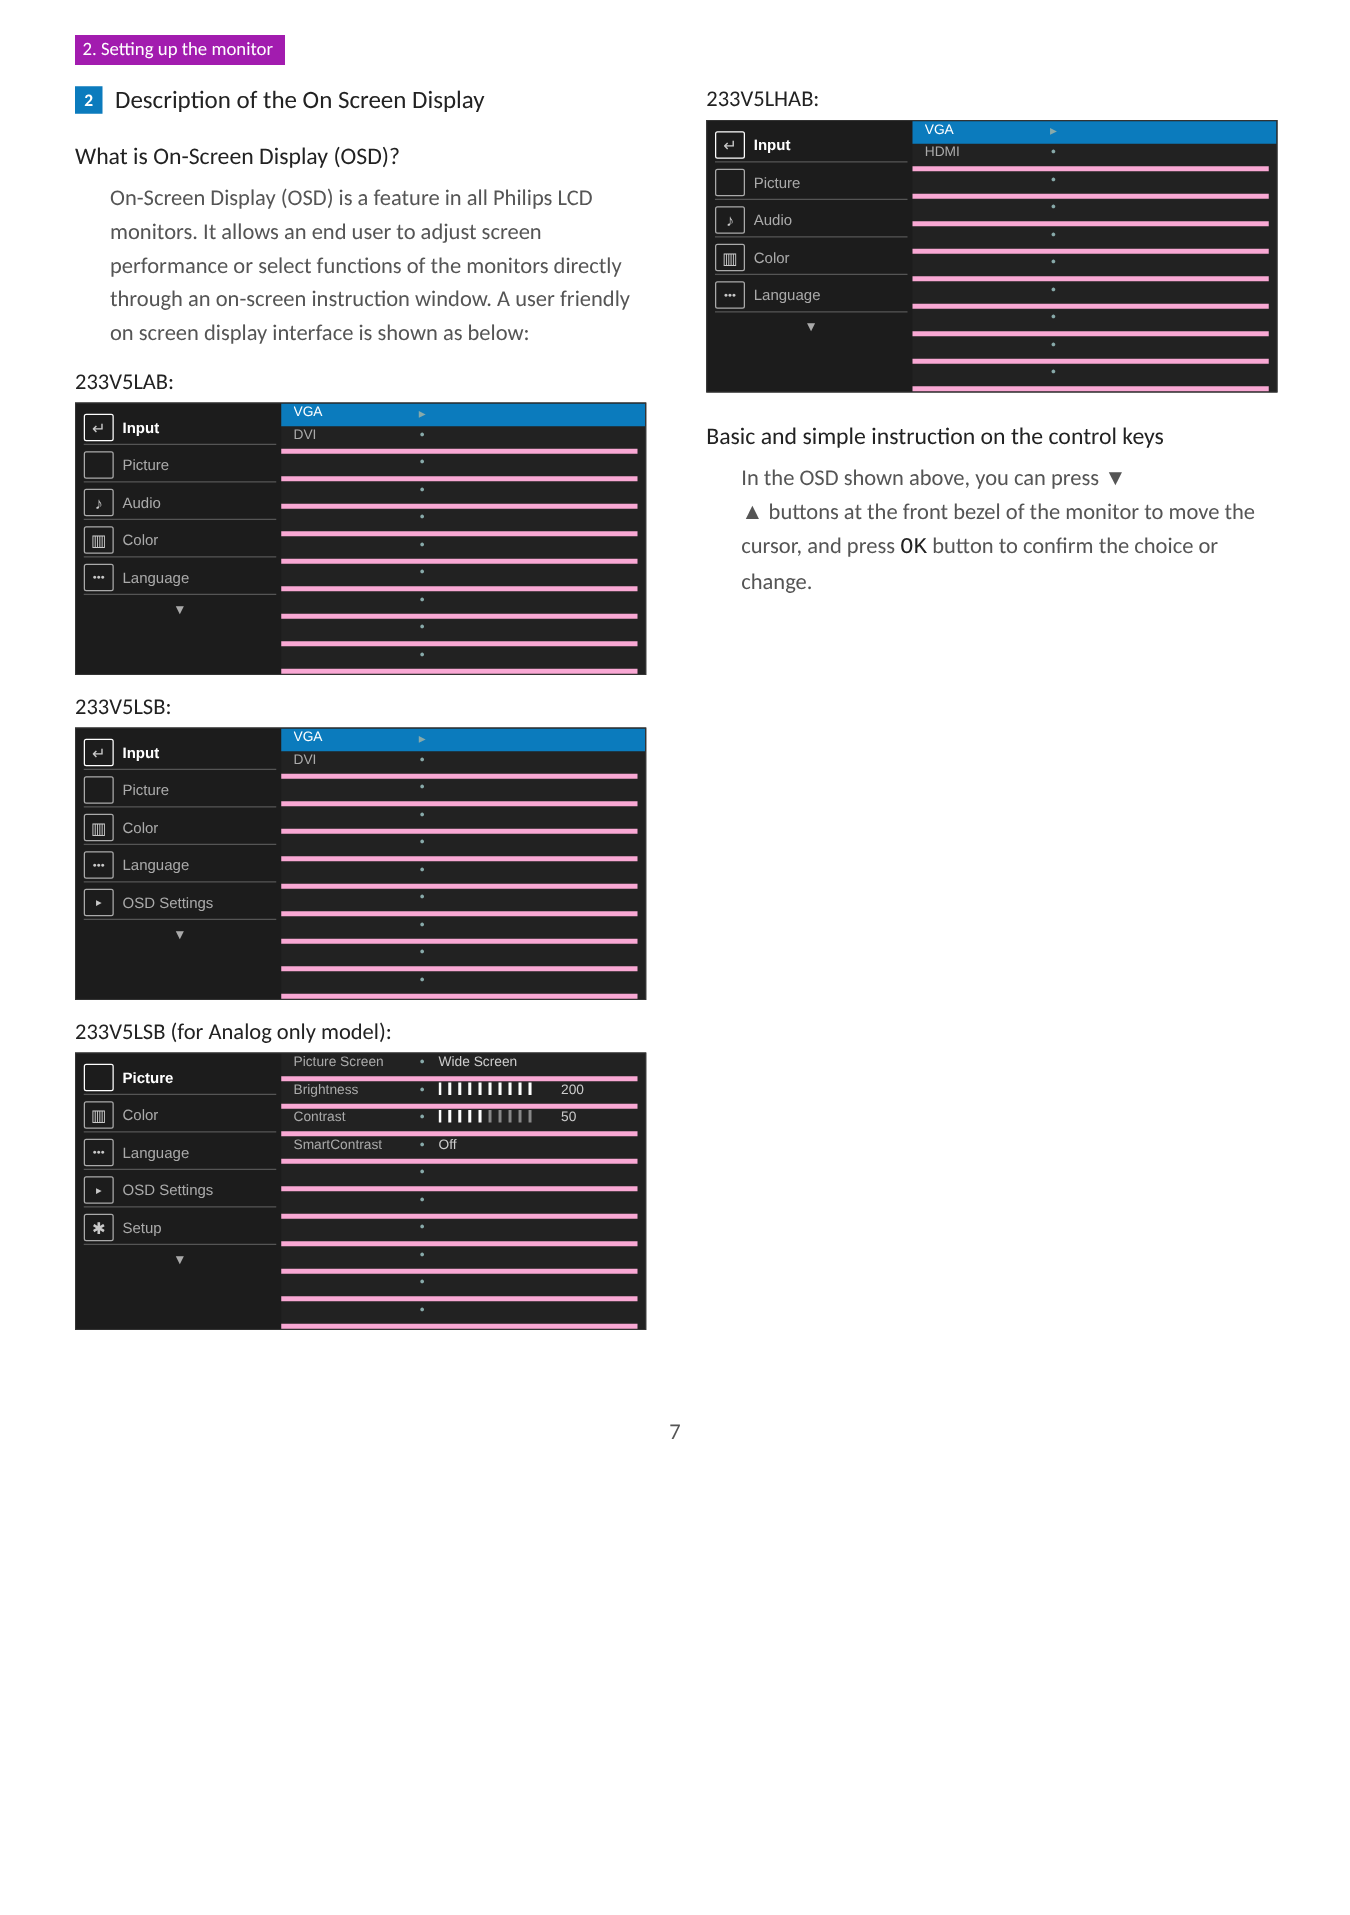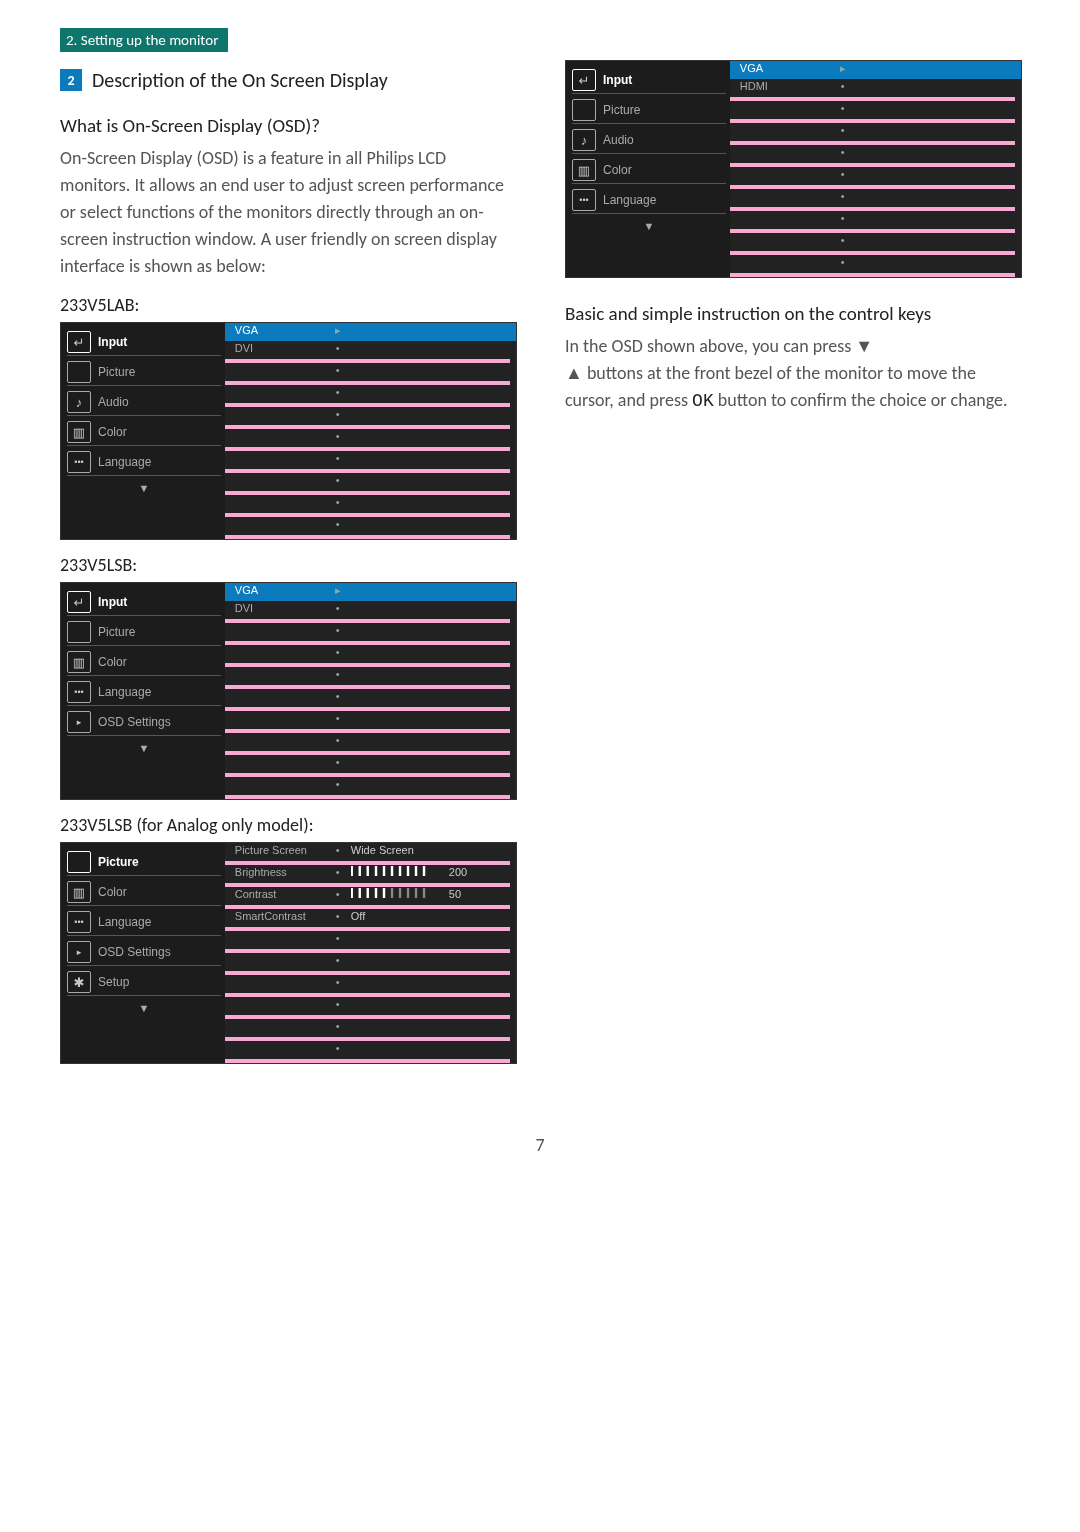--- a/index.html
+++ b/index.html
@@ -8,21 +8,21 @@
     background: #fff;
     font-family: "Gill Sans", "Gill Sans MT", Calibri, "Trebuchet MS", sans-serif;
     color: #333;
     width: 1080px;
     box-sizing: border-box;
   }
   .page {
     padding: 28px 60px 20px 60px;
   }
   .section-tab {
-    background: #0f766e;
+    background: #a21caf;
     color: #fff;
     font-size: 15px;
     padding: 3px 10px 3px 6px;
     display: inline-block;
     margin-bottom: 8px;
   }
   .columns {
     display: flex;
     gap: 50px;
   }
@@ -30,21 +30,21 @@
     width: 50%;
   }
   .step-row { display: flex; align-items: center; gap: 10px; margin: 8px 0 14px 0; }
   .step-badge {
     width: 22px; height: 22px; background: #0b7bbd; color: #fff;
     display: flex; align-items: center; justify-content: center;
     font-weight: bold; font-size: 14px;
   }
   .step-title { font-size: 20px; color: #222; }
   .subhead { font-size: 19px; margin: 22px 0 8px 0; color: #222; }
-  .body-text { font-size: 18px; line-height: 1.5; color: #555; margin-bottom: 14px;}
+  .body-text { font-size: 18px; line-height: 1.5; color: #555; margin-bottom: 14px; margin-left: 28px;}
   .model-label { font-size: 18px; margin: 14px 0 6px 0; color: #222;}
 
   
   .osd {
     background: #1e1e1e;
     color: #c9c9c9;
     width: 100%;
     font-family: Arial, sans-serif;
     font-size: 13px;
     display: flex;
@@ -406,20 +406,21 @@
                 <span class="tri">•</span>
               </div>
             </div>
         </div>
       </div>
 
     </div>
 
     <div class="col">
 
+      <div class="model-label" style="margin-top:8px;">233V5LHAB:</div>
       <div class="osd">
         <div class="left">
           <div class="menu-item active">
             <span class="mi-icon active">↵</span>
             <span class="mi-label">Input</span>
           </div>
           <div class="menu-item">
             <span class="mi-icon"></span>
             <span class="mi-label">Picture</span>
           </div>

